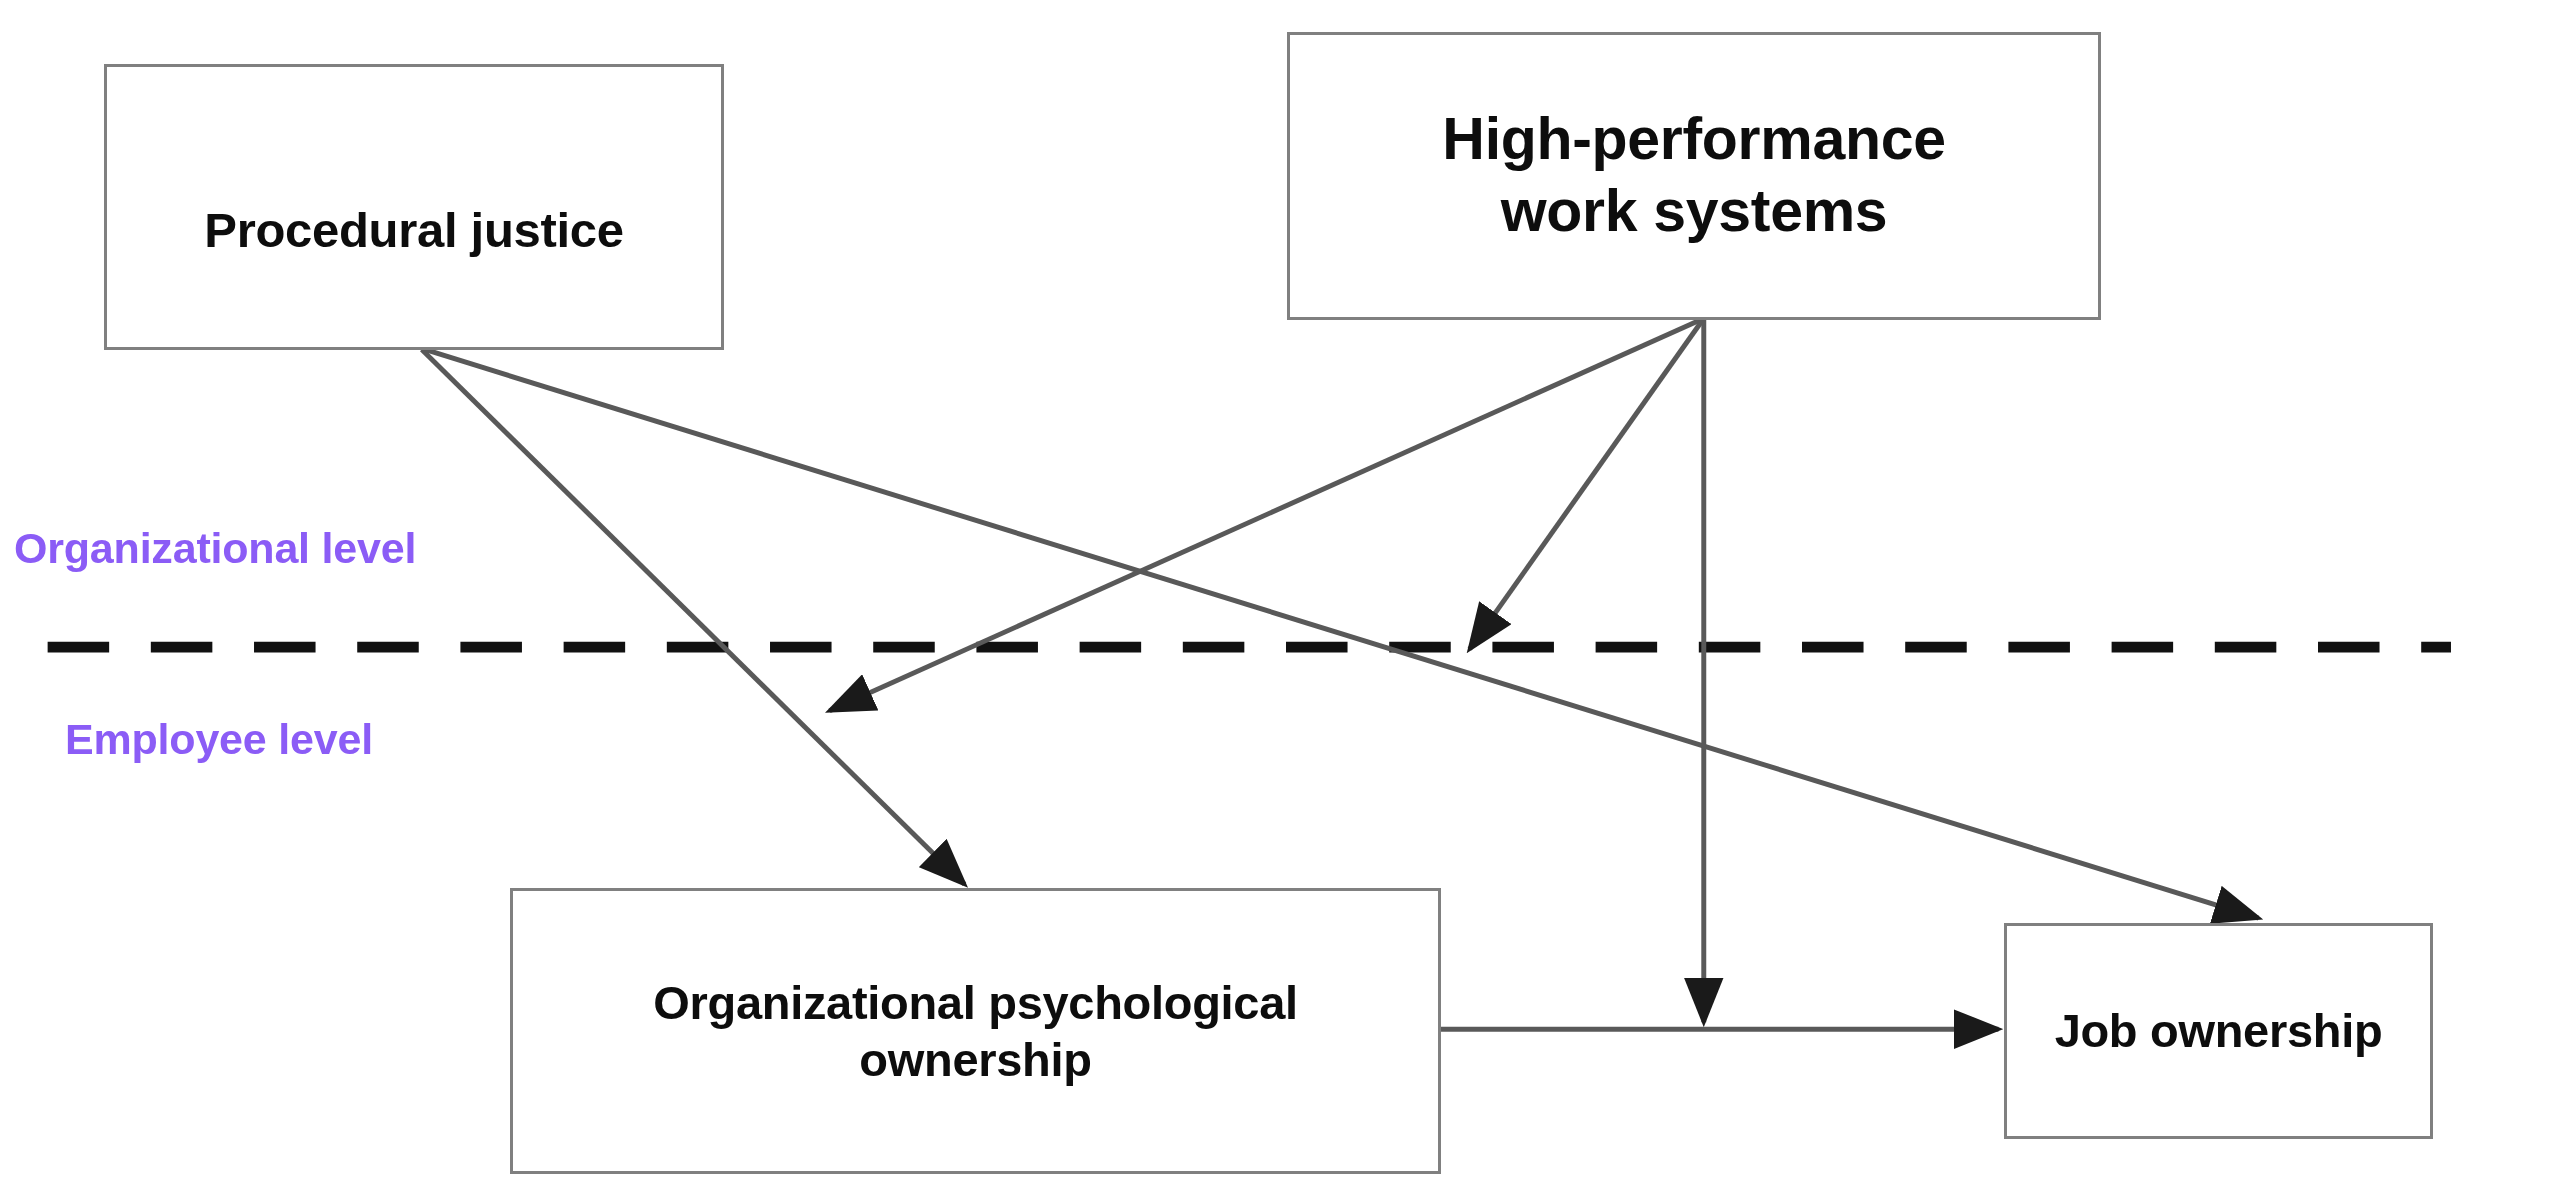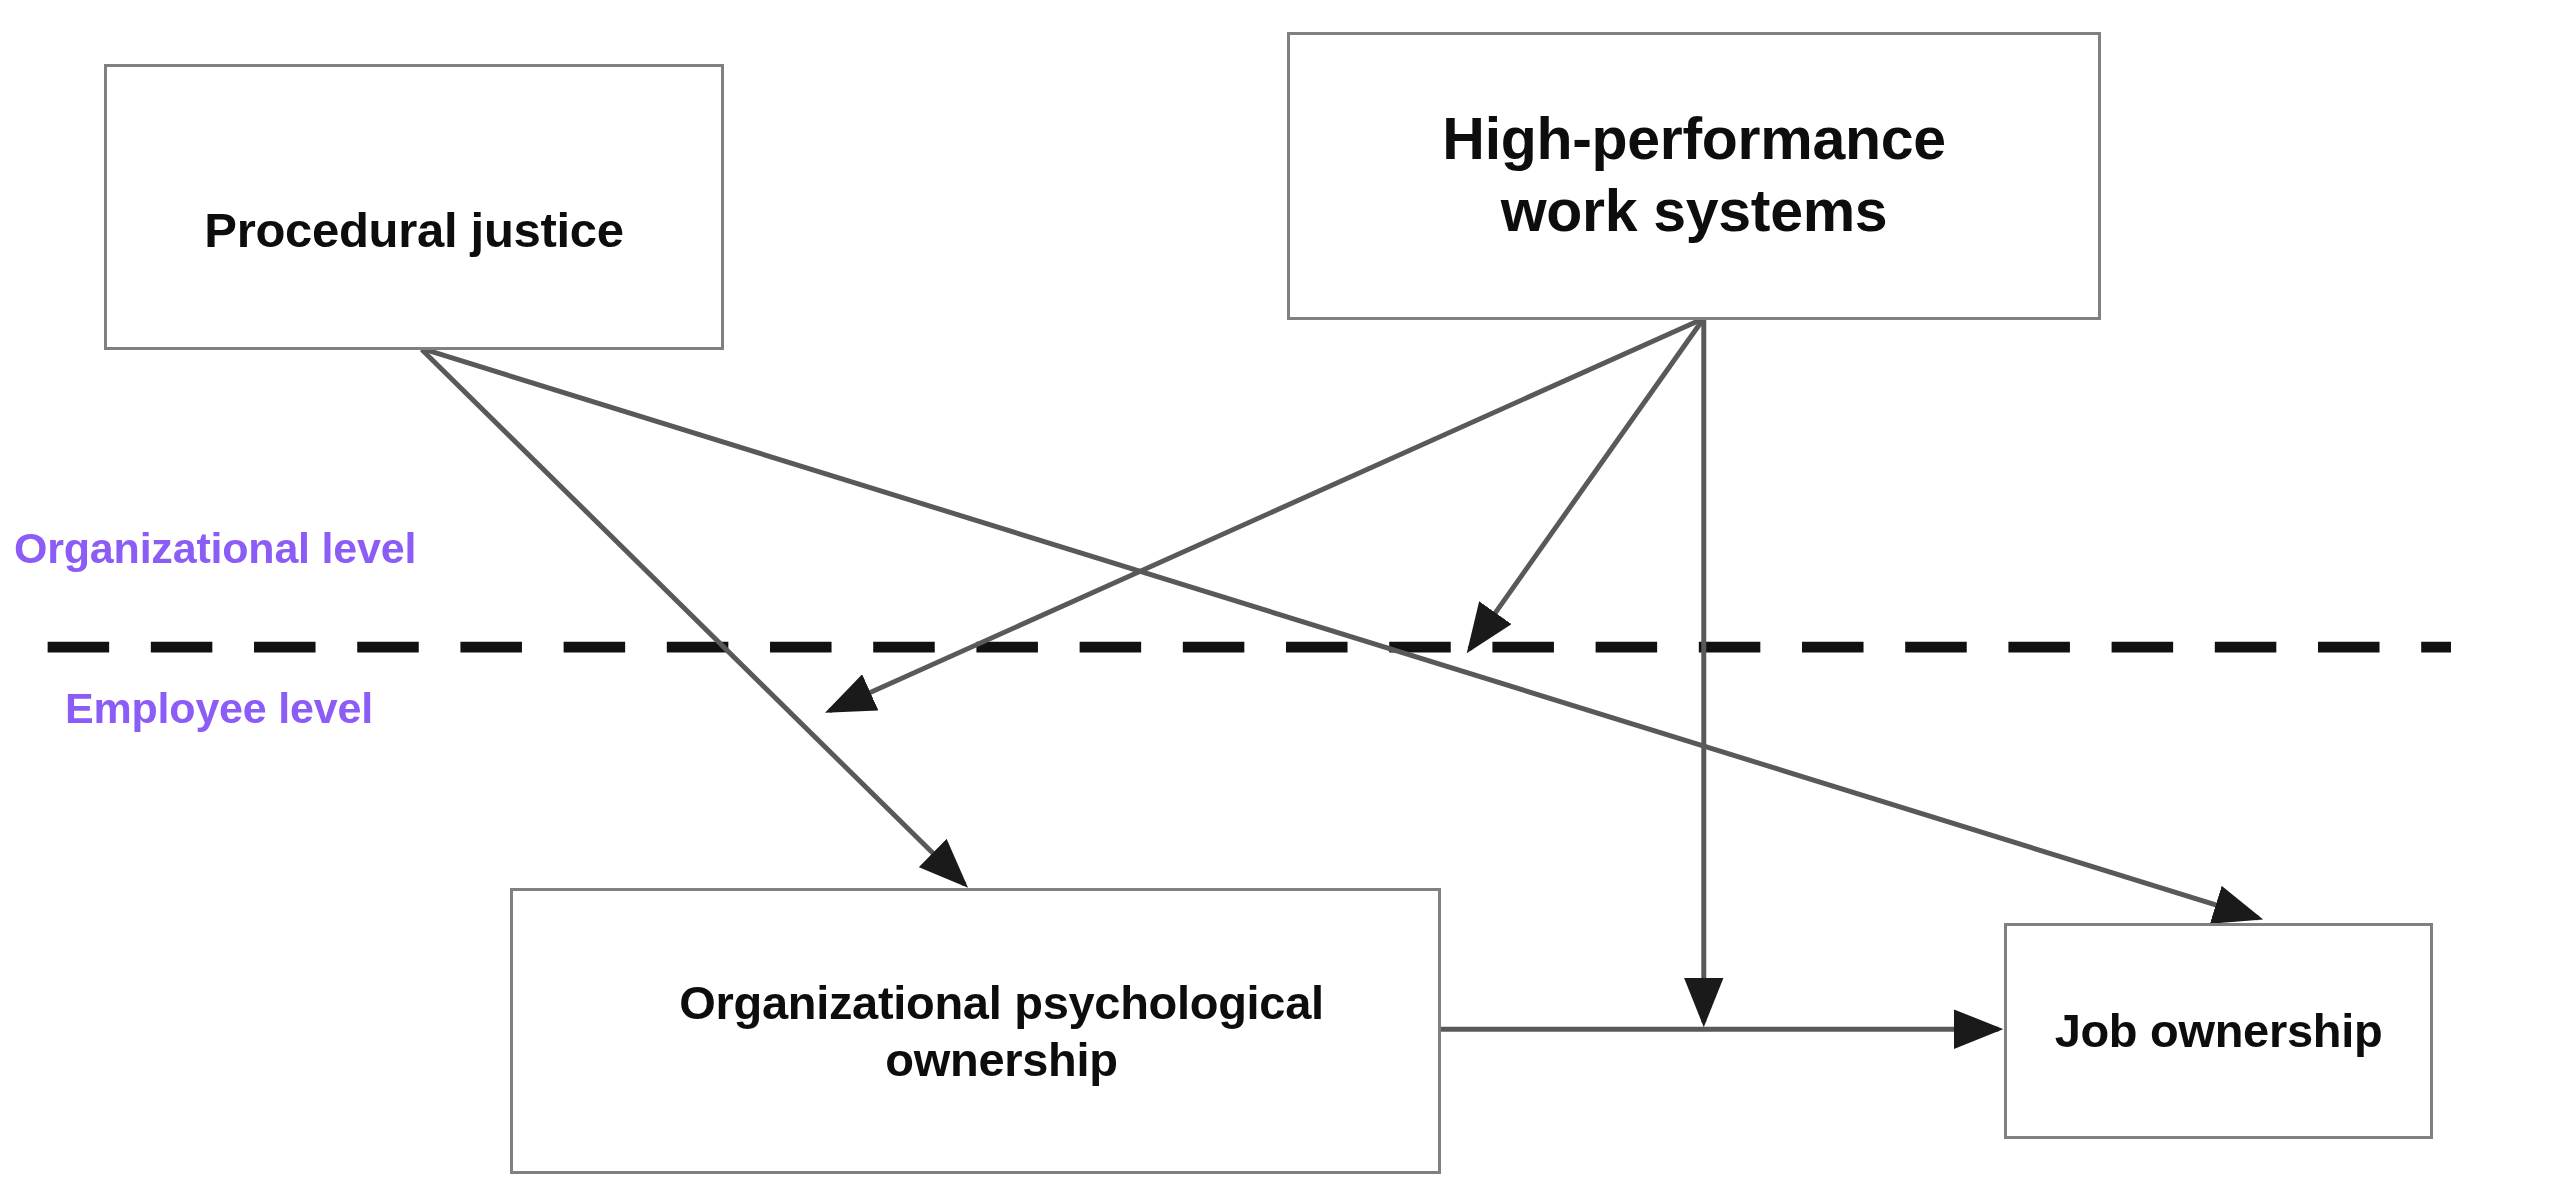--- a/index.html
+++ b/index.html
@@ -50,21 +50,20 @@
     top: 32px;
     width: 814px;
     height: 288px;
   }
   #node-hpws .node-label { font-size: 59px; max-width: 615px; }
   #node-opo {
     left: 510px;
     top: 888px;
     width: 931px;
     height: 286px;
-    justify-content: flex-end;
   }
   #node-opo .node-label { font-size: 47px; max-width: 873px; }
   #node-job-crafting {
     left: 2004px;
     top: 923px;
     width: 429px;
     height: 216px;
   }
   #node-job-crafting .node-label { font-size: 47px; }
   .level-label {
@@ -74,21 +73,21 @@
     color: #8b5cf6;
     white-space: nowrap;
     letter-spacing: -0.2px;
   }
   #label-organizational-level {
     left: 14px;
     top: 524px;
   }
   #label-employee-level {
     left: 65px;
-    top: 684px;
+    top: 715px;
   }
 </style>
 </head>
 <body>
 
 <div id="diagram-root">
 
   <svg id="edges-layer" viewBox="0 0 2596 1213" width="2576" height="1204" xmlns="http://www.w3.org/2000/svg">
     <defs>
       <marker id="arrowhead" markerWidth="10" markerHeight="8" refX="9" refY="4" orient="auto" markerUnits="strokeWidth">

